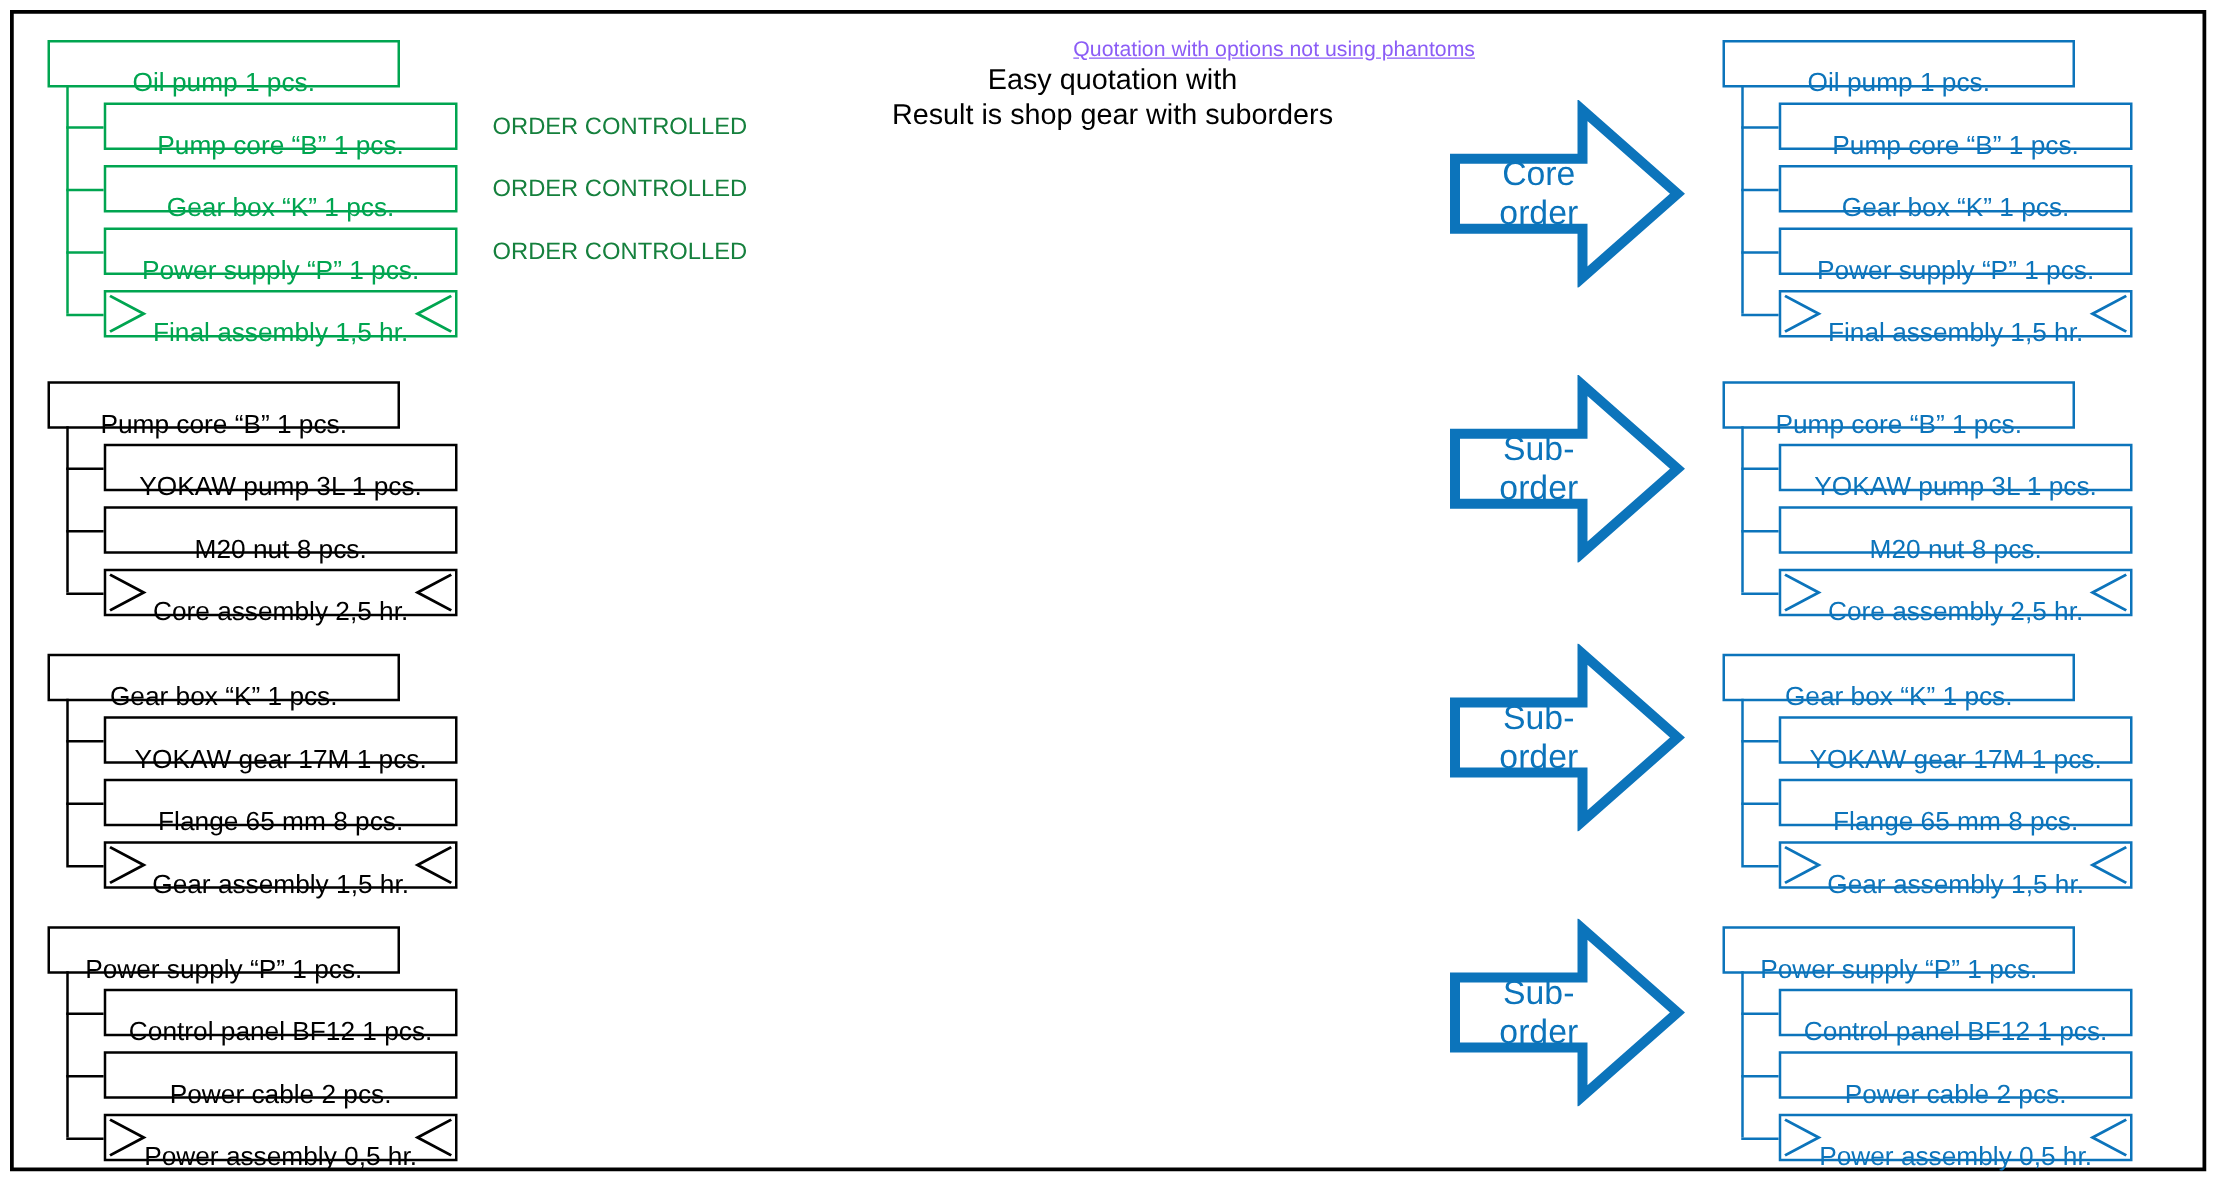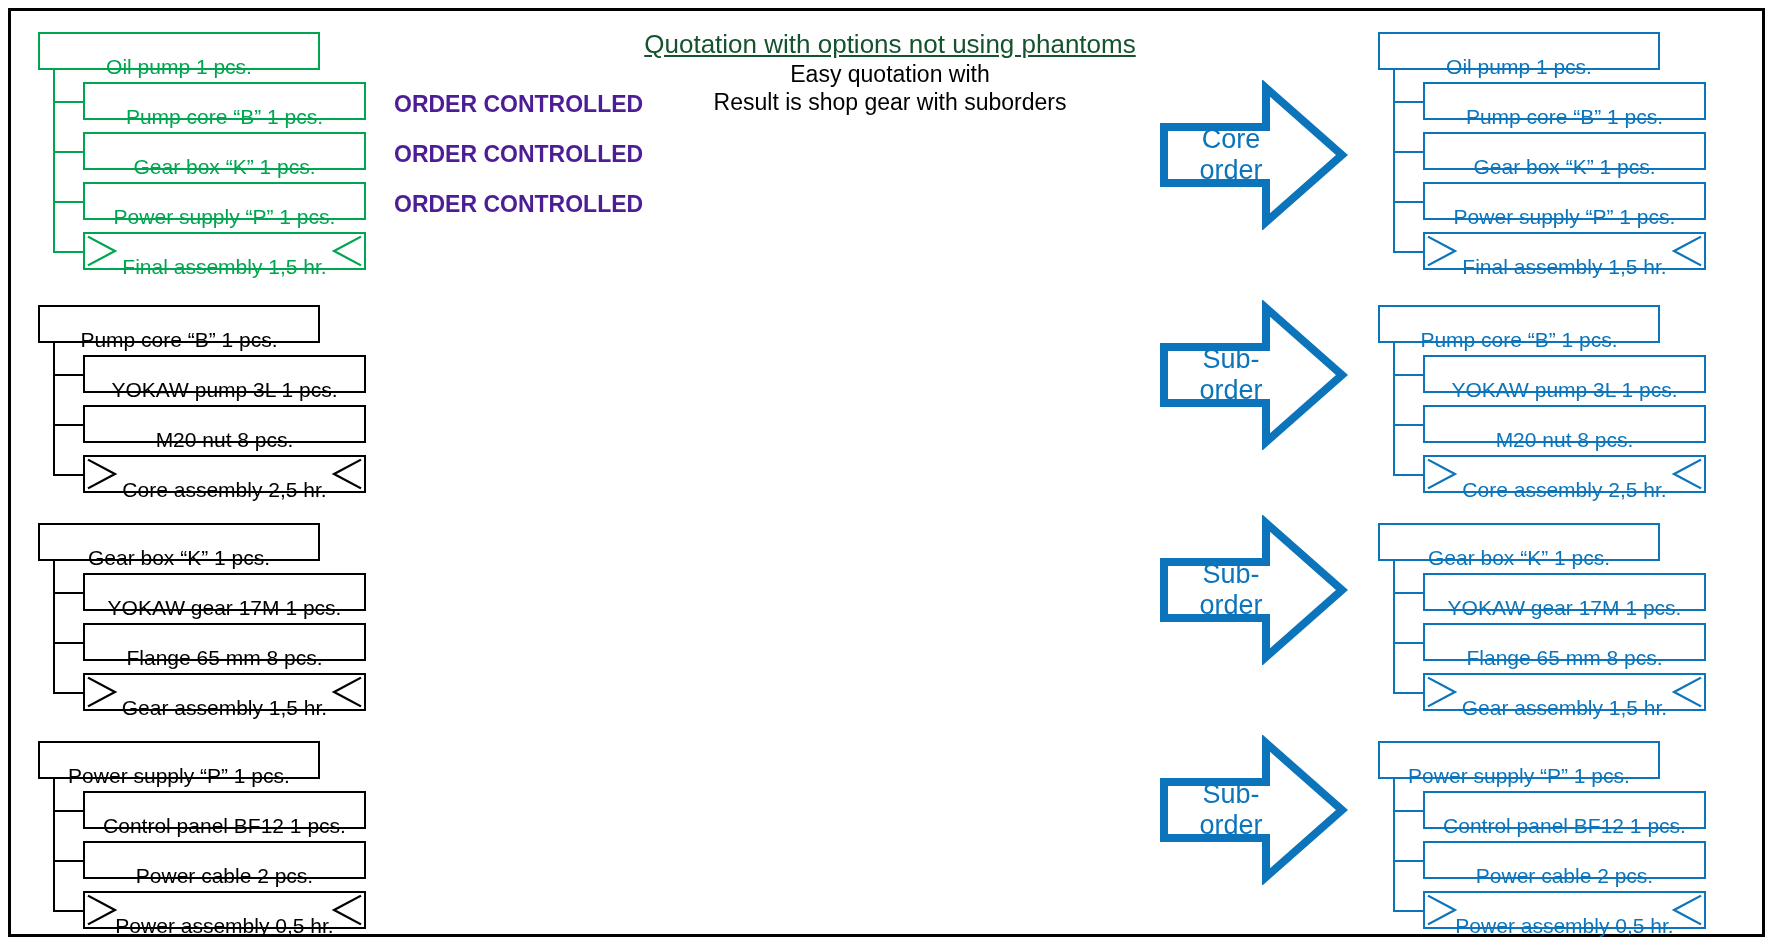--- a/index.html
+++ b/index.html
@@ -29,25 +29,26 @@
 
   
   .title-block {
     position: absolute;
     left: 600px;
     top: 30px;
     width: 580px;
     text-align: center;
   }
   .title-main {
-    font-size: 26px;
-    color: #14532d;
+    font-size: 17px;
+    color: #8b5cf6;
     text-decoration: underline;
     line-height: 1.14;
     white-space: nowrap;
+    text-align: right;
   }
   .title-sub {
     font-size: 23px;
     color: #000000;
     line-height: 1.22;
     white-space: nowrap;
   }
 
   
   .group {
@@ -126,23 +127,23 @@
   .c-green .chev svg    { stroke: #00A550; }
 
   .c-blue .node         { border: 2.5px solid #0C74BB; color: #0C74BB; }
   .c-blue .rail-v,
   .c-blue .rail-h       { border-color: #0C74BB; }
   .c-blue .chev svg     { stroke: #0C74BB; }
 
   
   .oc-tag {
     position: absolute;
-    font-size: 23px;
-    font-weight: bold;
-    color: #4c1d95;
+    font-size: 19px;
+    font-weight: normal;
+    color: #15803d;
     white-space: nowrap;
   }
 
   
   .block-arrow {
     position: absolute;
     width: 190px;
     height: 150px;
   }
   .block-arrow svg { display: block; width: 100%; height: 100%; }

